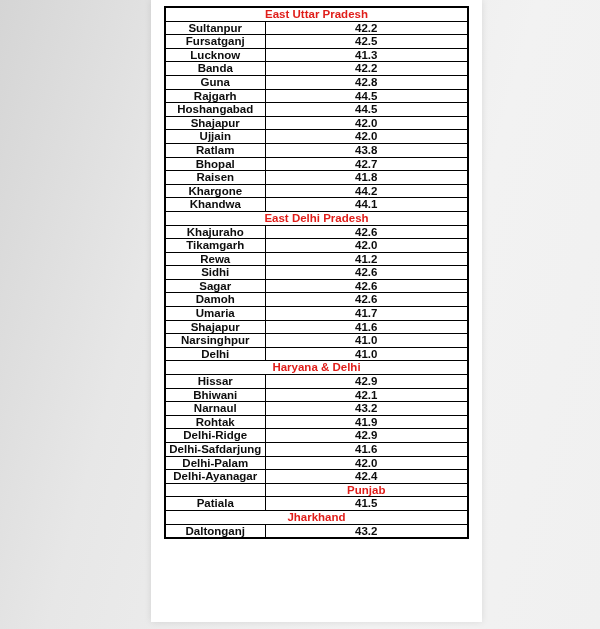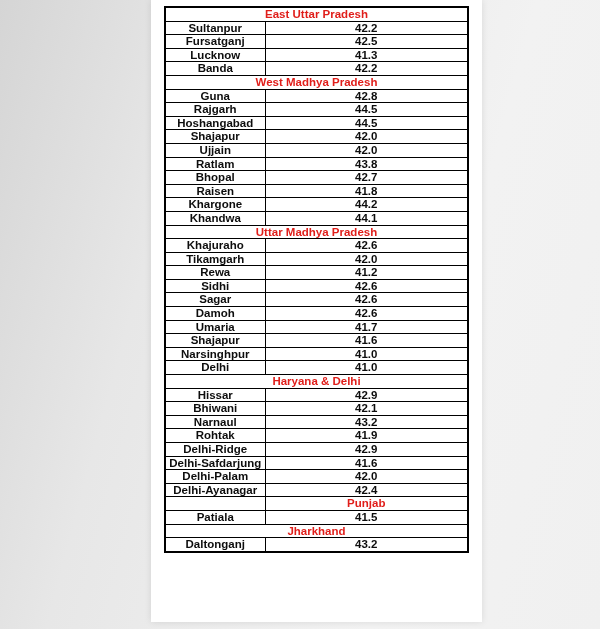--- a/index.html
+++ b/index.html
@@ -74,23 +74,20 @@
         </tr>
         <tr>
           <td class="city">Lucknow</td>
           <td class="val">41.3</td>
         </tr>
         <tr>
           <td class="city">Banda</td>
           <td class="val">42.2</td>
         </tr>
         <tr>
-          <td class="sec" colspan="2">West Madhya Pradesh</td>
-        </tr>
-        <tr>
           <td class="city">Guna</td>
           <td class="val">42.8</td>
         </tr>
         <tr>
           <td class="city">Rajgarh</td>
           <td class="val">44.5</td>
         </tr>
         <tr>
           <td class="city">Hoshangabad</td>
           <td class="val">44.5</td>
@@ -117,21 +114,21 @@
         </tr>
         <tr>
           <td class="city">Khargone</td>
           <td class="val">44.2</td>
         </tr>
         <tr>
           <td class="city">Khandwa</td>
           <td class="val">44.1</td>
         </tr>
         <tr>
-          <td class="sec" colspan="2">Uttar Madhya Pradesh</td>
+          <td class="sec" colspan="2">East Delhi Pradesh</td>
         </tr>
         <tr>
           <td class="city">Khajuraho</td>
           <td class="val">42.6</td>
         </tr>
         <tr>
           <td class="city">Tikamgarh</td>
           <td class="val">42.0</td>
         </tr>
         <tr>

